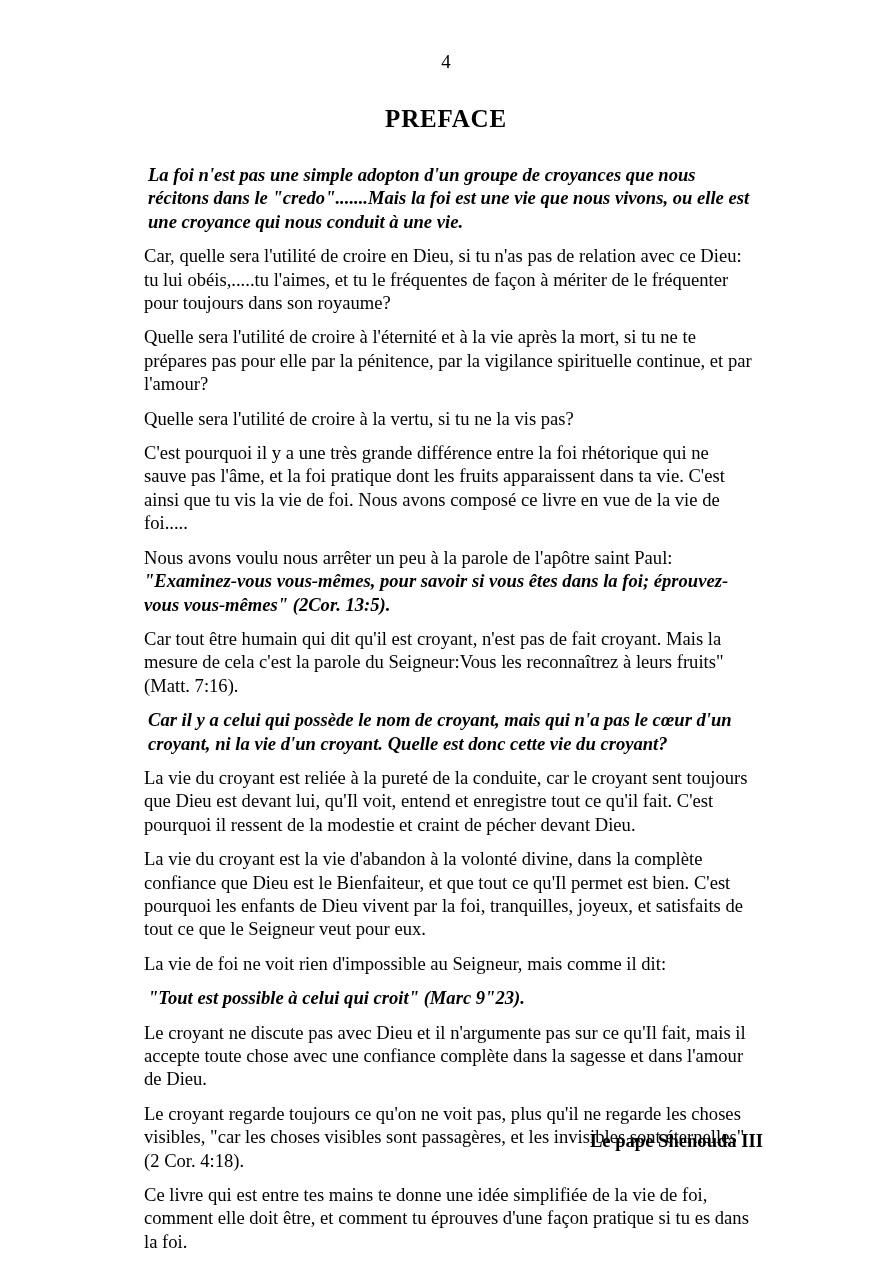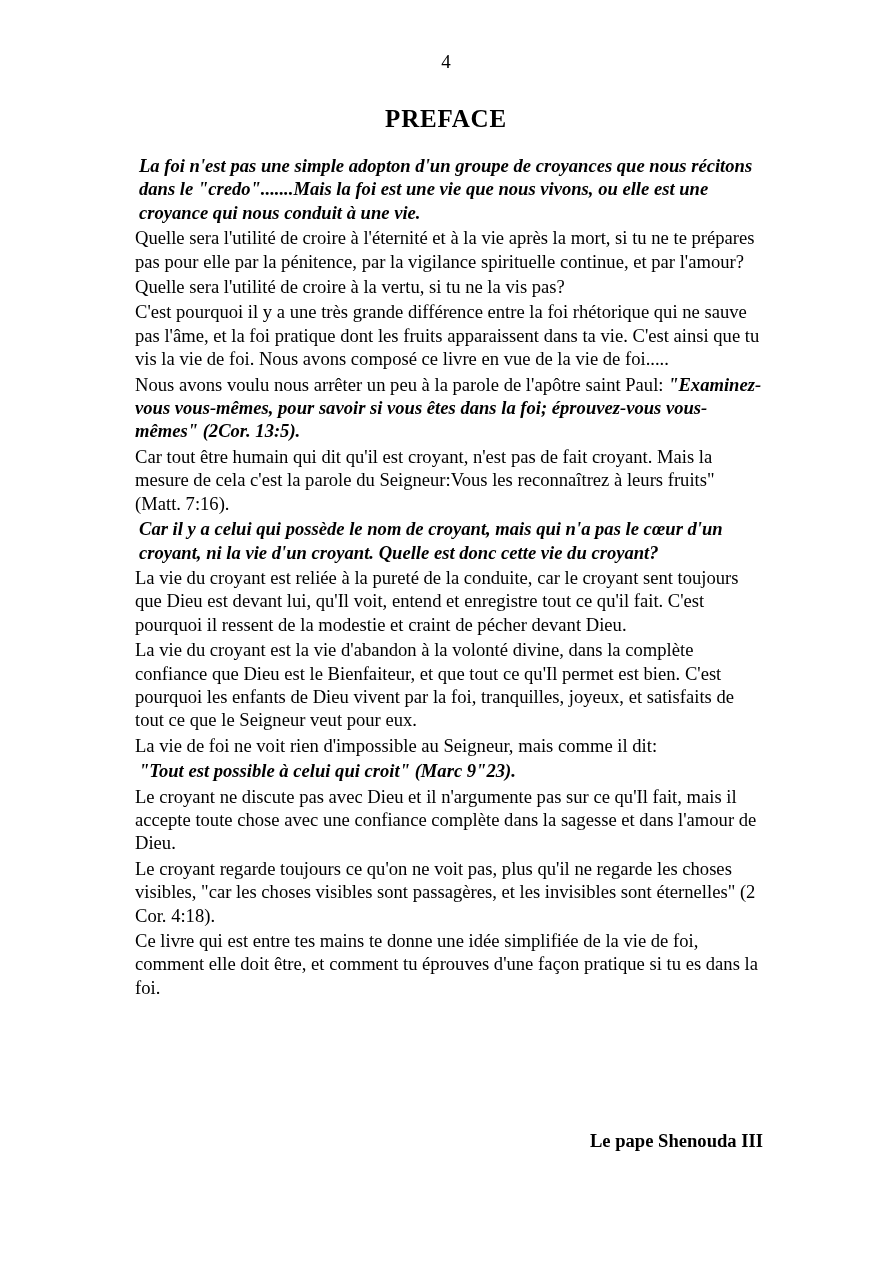--- a/index.html
+++ b/index.html
@@ -52,21 +52,21 @@
     position: absolute;
     top: 152px;
     left: 133px;
     width: 632px;
     font-size: 18.6px;
     line-height: 23.4px;
     text-align: left;
   }
 
   .para {
-    margin: 2px;
+    margin: 11px;
     padding: 0;
     text-align: left;
   }
 
   
   .para.emph {
     font-weight: bold;
     font-style: italic;
     padding-left: 4px;
   }
@@ -100,20 +100,21 @@
 <div class="page">
 
   <div class="page-number">4</div>
 
   <div class="page-title">PREFACE</div>
 
   <div class="text-column">
 
     <p class="para emph">La foi n'est pas une simple adopton d'un groupe de croyances que nous récitons dans le "credo".......Mais la foi est une vie que nous vivons, ou elle est une croyance qui nous conduit à une vie.</p>
 
+    <p class="para">Car, quelle sera l'utilité de croire en Dieu, si tu n'as pas de relation avec ce Dieu: tu lui obéis,.....tu l'aimes, et tu le fréquentes de façon à mériter de le fréquenter pour toujours dans son royaume?</p>
 
     <p class="para">Quelle sera l'utilité de croire à l'éternité et à la vie après la mort, si tu ne te prépares pas pour elle par la pénitence, par la vigilance spirituelle continue, et par l'amour?</p>
 
     <p class="para">Quelle sera l'utilité de croire à la vertu, si tu ne la vis pas?</p>
 
     <p class="para">C'est pourquoi il y a une très grande différence entre la foi rhétorique qui ne sauve pas l'âme, et la foi pratique dont les fruits apparaissent dans ta vie. C'est ainsi que tu vis la vie de foi. Nous avons composé ce livre en vue de la vie de foi.....</p>
 
 
     <p class="para"><span>Nous avons voulu nous arrêter un peu à la parole de l'apôtre saint Paul: </span><span class="emph-inline">"Examinez-vous vous-mêmes, pour savoir si vous êtes dans la foi; éprouvez-vous vous-mêmes" (2Cor. 13:5).</span></p>
 

